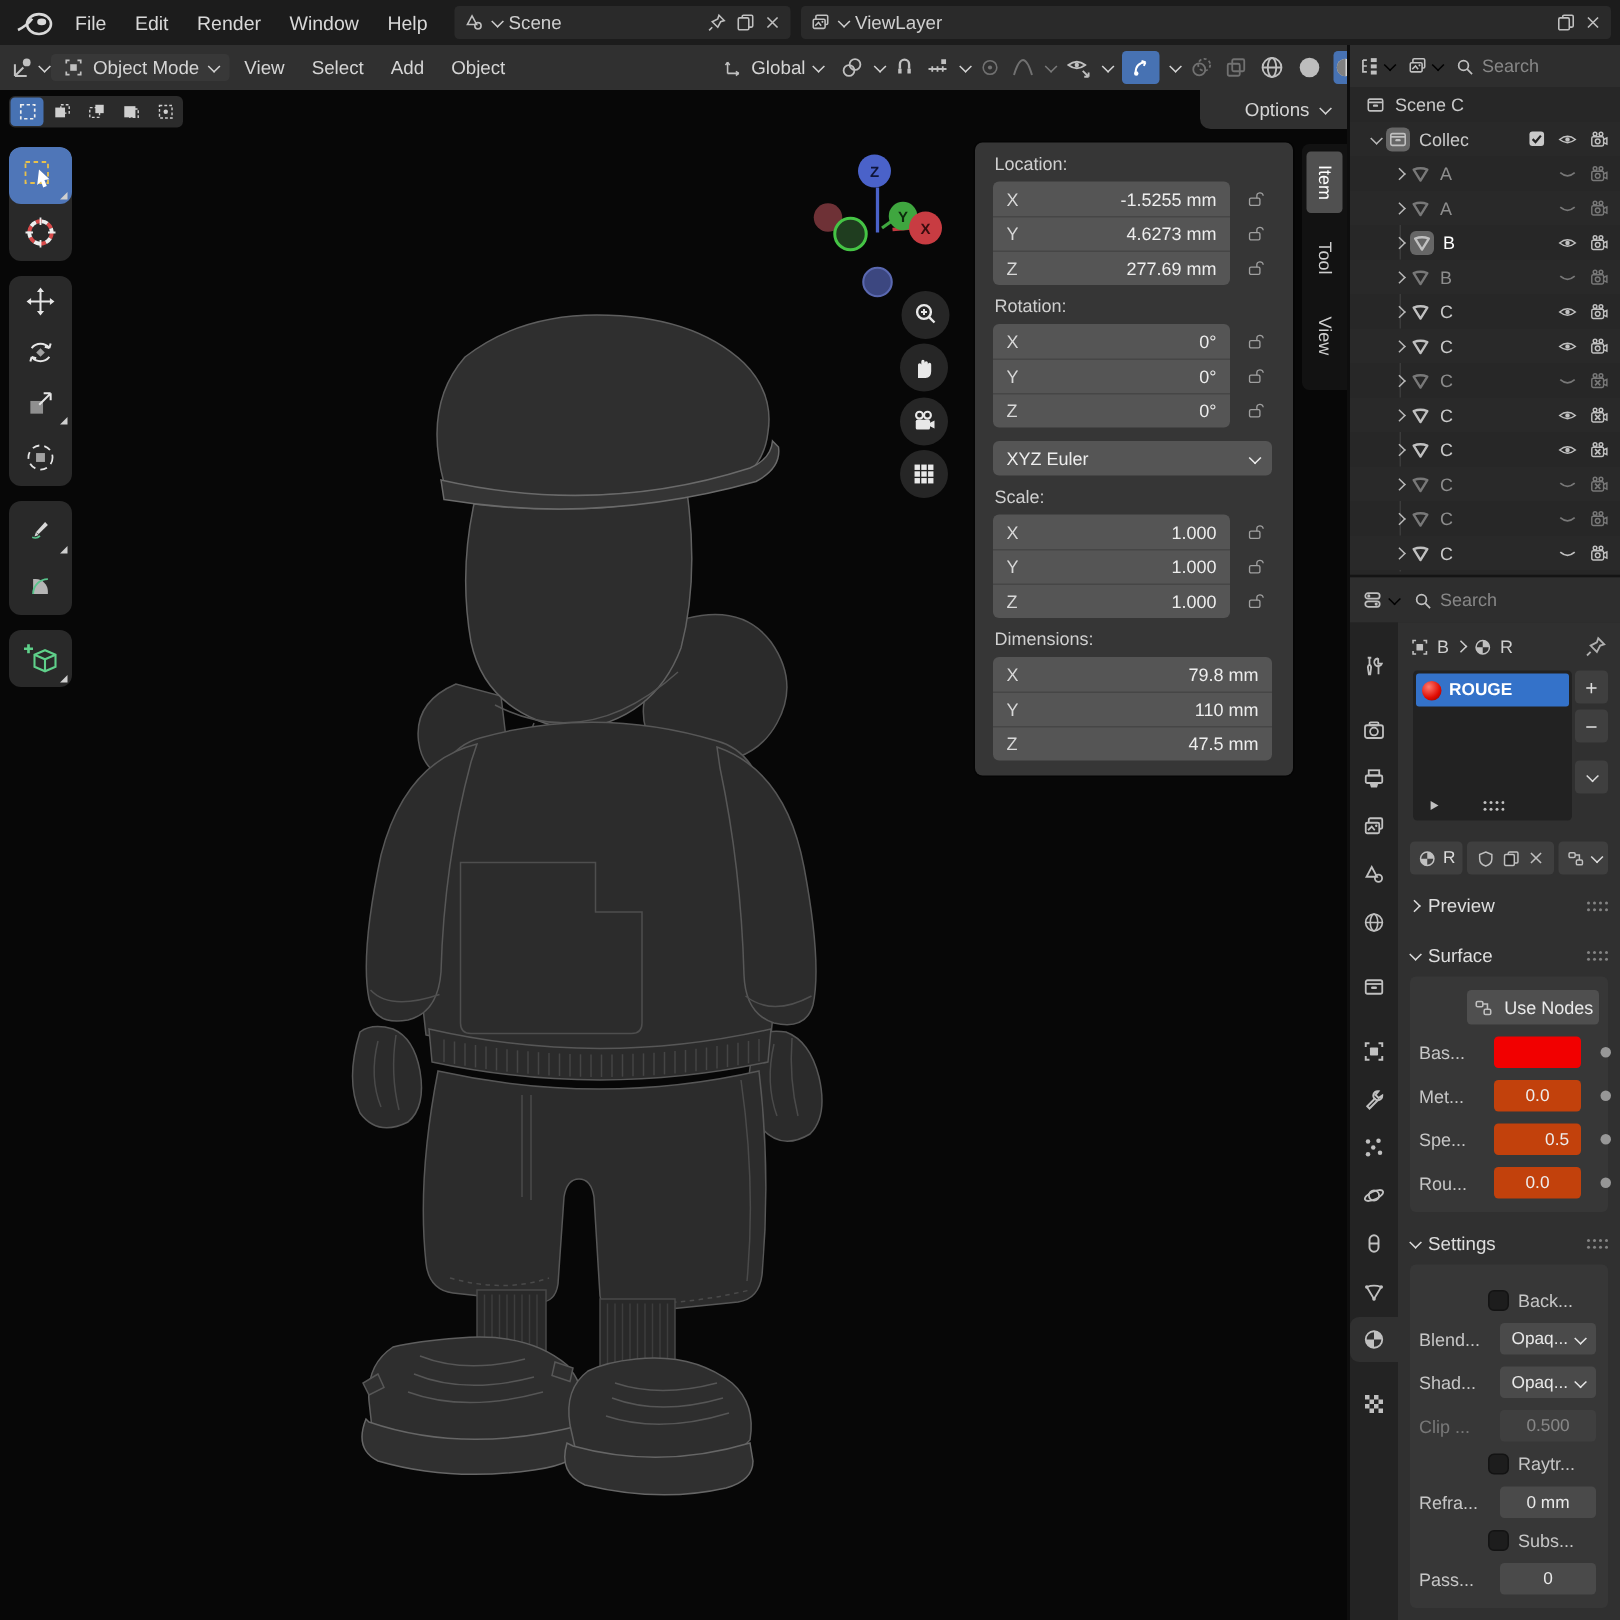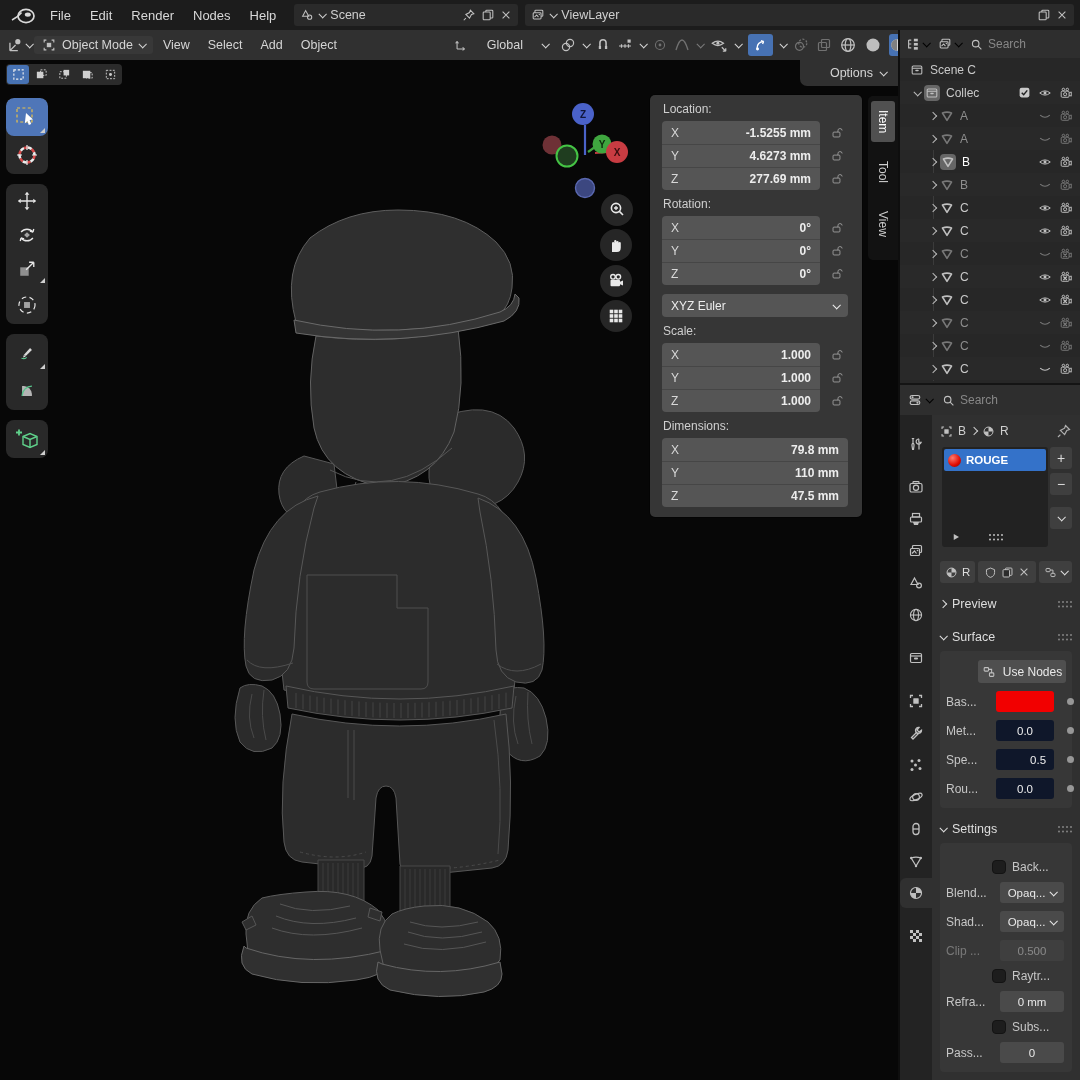--- a/index.html
+++ b/index.html
@@ -26,21 +26,21 @@
   .topchip{height:22px;background:#2a2a2a;border-radius:3px;display:flex;align-items:center;gap:5px;padding:0 6px;font-size:12.5px;color:#cfcfcf;}
   .topchip .lbl{flex:1;white-space:nowrap;overflow:hidden;}
   .scenechip{width:224px;margin-left:8px;}
   .layerchip{flex:1;margin-left:6px;}
 
   
   .viewport{position:absolute;left:0;top:30px;width:898px;height:1050px;background:#070707;overflow:hidden;}
   .vph{position:absolute;left:0;top:0;width:100%;height:30px;background:#303030;display:flex;align-items:center;gap:2px;padding:0 6px;font-size:12.5px;color:#d5d5d5;z-index:30;}
   .vph .hitem{padding:3px 8px;border-radius:3px;}
   .modechip{display:flex;align-items:center;gap:6px;padding:2px 8px;border-radius:3px;background:#383838;}
-  .orientchip{display:flex;align-items:center;gap:19px;padding:2px 6px;margin-left:auto;}
+  .orientchip{display:flex;align-items:center;gap:5px;padding:2px 6px;margin-left:auto;}
   .hicons{display:flex;align-items:center;gap:7px;margin-left:4px;}
   .bluebtn{background:#4772b3;border-radius:3px;width:25px;height:22px;display:flex;align-items:center;justify-content:center;color:#fff;}
   .sliver{width:11px;height:22px;background:#4772b3;border-radius:3px 0 0 3px;overflow:hidden;display:flex;align-items:center;margin-right:-8px;}
   .optbar{position:absolute;right:0;top:30px;width:98px;height:26px;background:#303030;border-radius:0 0 0 7px;display:flex;align-items:center;justify-content:flex-end;padding:0 12px;gap:7px;color:#d5d5d5;font-size:12.5px;z-index:30;}
   .smodes{position:absolute;left:6px;top:34px;display:flex;background:#2b2b2b;border-radius:4px;padding:1px;gap:1px;z-index:30;}
   .smode{width:22px;height:19px;display:flex;align-items:center;justify-content:center;border-radius:3px;color:#d8d8d8;}
   .smode.active{background:#4772b3;}
 
   
   .toolcol{position:absolute;left:6px;top:68px;width:42px;display:flex;flex-direction:column;gap:10px;z-index:30;}
@@ -60,21 +60,21 @@
   .npanel-h{display:flex;align-items:center;height:30px;padding:0 10px;gap:7px;color:#e6e6e6;font-size:13px;}
   .npanel-h .grip{margin-left:auto;color:#8b8b8b;}
   .npanel-body{padding:0 12px;}
   .tsec-label{font-size:12px;color:#cfcfcf;margin:7px 0 5px 1px;}
   .tsec-body{display:flex;}
   .fgroup{background:#555555;border-radius:4px;overflow:hidden;width:158px;}
   .fgroup.wide{width:186px;}
   .frow{height:23px;display:flex;align-items:center;padding:0 9px;border-top:1px solid #464646;font-size:12px;color:#ededed;}
   .frow:first-child{border-top:none;}
   .frow .axis{width:28px;color:#d8d8d8;}
-  .frow .fval{flex:1;text-align:right;font-weight:bold;}
+  .frow .fval{flex:1;text-align:right;}
   .locks{display:flex;flex-direction:column;justify-content:space-around;margin-left:11px;}
   .locks [data-icon]{color:#a0a0a0;}
   .euler{height:23px;background:#555555;border-radius:4px;width:186px;display:flex;align-items:center;padding:0 9px;color:#ededed;font-size:12px;margin-top:9px;}
   .euler .chev{margin-left:auto;}
   .grip{display:inline-flex;width:15px;height:9px;}
 
   
   .sidetabs{position:absolute;left:868px;top:66px;width:30px;background:rgba(26,26,26,.6);border-radius:5px 0 0 5px;padding:5px 0 14px;display:flex;flex-direction:column;gap:10px;align-items:center;z-index:27;}
   .stab{writing-mode:vertical-rl;font-size:12px;color:#cfcfcf;padding:9px 5px;border-radius:3px;}
   .stab.active{background:#505050;color:#fff;}
@@ -119,21 +119,21 @@
   .sqbtn.drop{margin-top:8px;}
   .matrow{display:flex;gap:3px;margin-top:8px;}
   .mbtn{height:22px;background:#3f3f3f;border-radius:3px;display:flex;align-items:center;padding:0 5px;gap:4px;font-size:11.5px;color:#ddd;}
   .mbtn.grow{flex:1;justify-content:center;}
   .phead{display:flex;align-items:center;gap:6px;height:24px;margin-top:9px;color:#dedede;font-size:12.5px;}
   .phead .grip{margin-left:auto;color:#838383;}
   .pbody{background:#373737;border-radius:4px;padding:9px 6px;margin-top:2px;}
   .usenodes{height:23px;background:#4f4f4f;border-radius:3px;display:flex;align-items:center;justify-content:center;gap:7px;color:#e9e9e9;font-size:12px;margin-left:32px;}
   .prow{display:flex;align-items:center;margin-top:8px;gap:6px;}
   .plabel{width:44px;font-size:12px;color:#c6c6c6;white-space:nowrap;overflow:hidden;flex:none;}
-  .pfield{width:58px;height:21px;background:#0f172a;border-radius:3px;position:relative;display:flex;align-items:center;justify-content:center;font-size:11.5px;color:#eee;overflow:hidden;flex:none;}
+  .pfield{width:58px;height:21px;background:#c2410c;border-radius:3px;position:relative;display:flex;align-items:center;justify-content:center;font-size:11.5px;color:#eee;overflow:hidden;flex:none;}
   .pfill{position:absolute;left:0;top:0;bottom:0;background:#373737;}
   .pfield span{position:relative;}
   .swatch{width:58px;height:21px;border-radius:3px;flex:none;}
   .adot{width:7px;height:7px;border-radius:50%;background:#979797;margin-left:7px;flex:none;}
   .srow{display:flex;align-items:center;margin-top:8px;gap:6px;font-size:12px;color:#c6c6c6;}
   .srow .slabel{width:48px;white-space:nowrap;overflow:hidden;flex:none;}
   .scheck{width:14px;height:14px;background:#1d1d1d;border:1px solid #131313;border-radius:4px;flex:none;}
   .srow.checkrow{padding-left:46px;}
   .sdrop,.sfield{width:64px;height:21px;background:#4a4a4a;border-radius:3px;display:flex;align-items:center;justify-content:center;gap:5px;font-size:11.5px;color:#e8e8e8;flex:none;}
   .sdrop{padding:0 6px;}
@@ -148,21 +148,21 @@
     <span class="logo" data-icon="logo">
         <svg viewBox="0 0 26 18">
           <ellipse cx="16" cy="10" rx="8" ry="6.6" fill="none" stroke="#d9d9d9" stroke-width="1.7"></ellipse>
           <ellipse cx="17.8" cy="8.6" rx="3" ry="2.2" fill="#d9d9d9"></ellipse>
           <path d="M2 14 Q8 11 11.5 6.5" stroke="#d9d9d9" stroke-width="1.7" fill="none"></path>
         </svg>
       </span>
     <span class="menu">File</span>
     <span class="menu">Edit</span>
     <span class="menu">Render</span>
-    <span class="menu">Nodes</span>
+    <span class="menu">Window</span>
     <span class="menu">Help</span>
     <div class="topchip scenechip">
       <span data-icon="scene" class="i14">
           <svg viewBox="0 0 16 16" fill="none" stroke="currentColor" stroke-width="1.2">
             <path d="M6.5 3 L10 9.5 H3 Z"></path>
             <circle cx="11" cy="10.5" r="2.4"></circle>
           </svg>
         </span>
       <span class="chev"></span>
       <span class="lbl">Scene</span>

